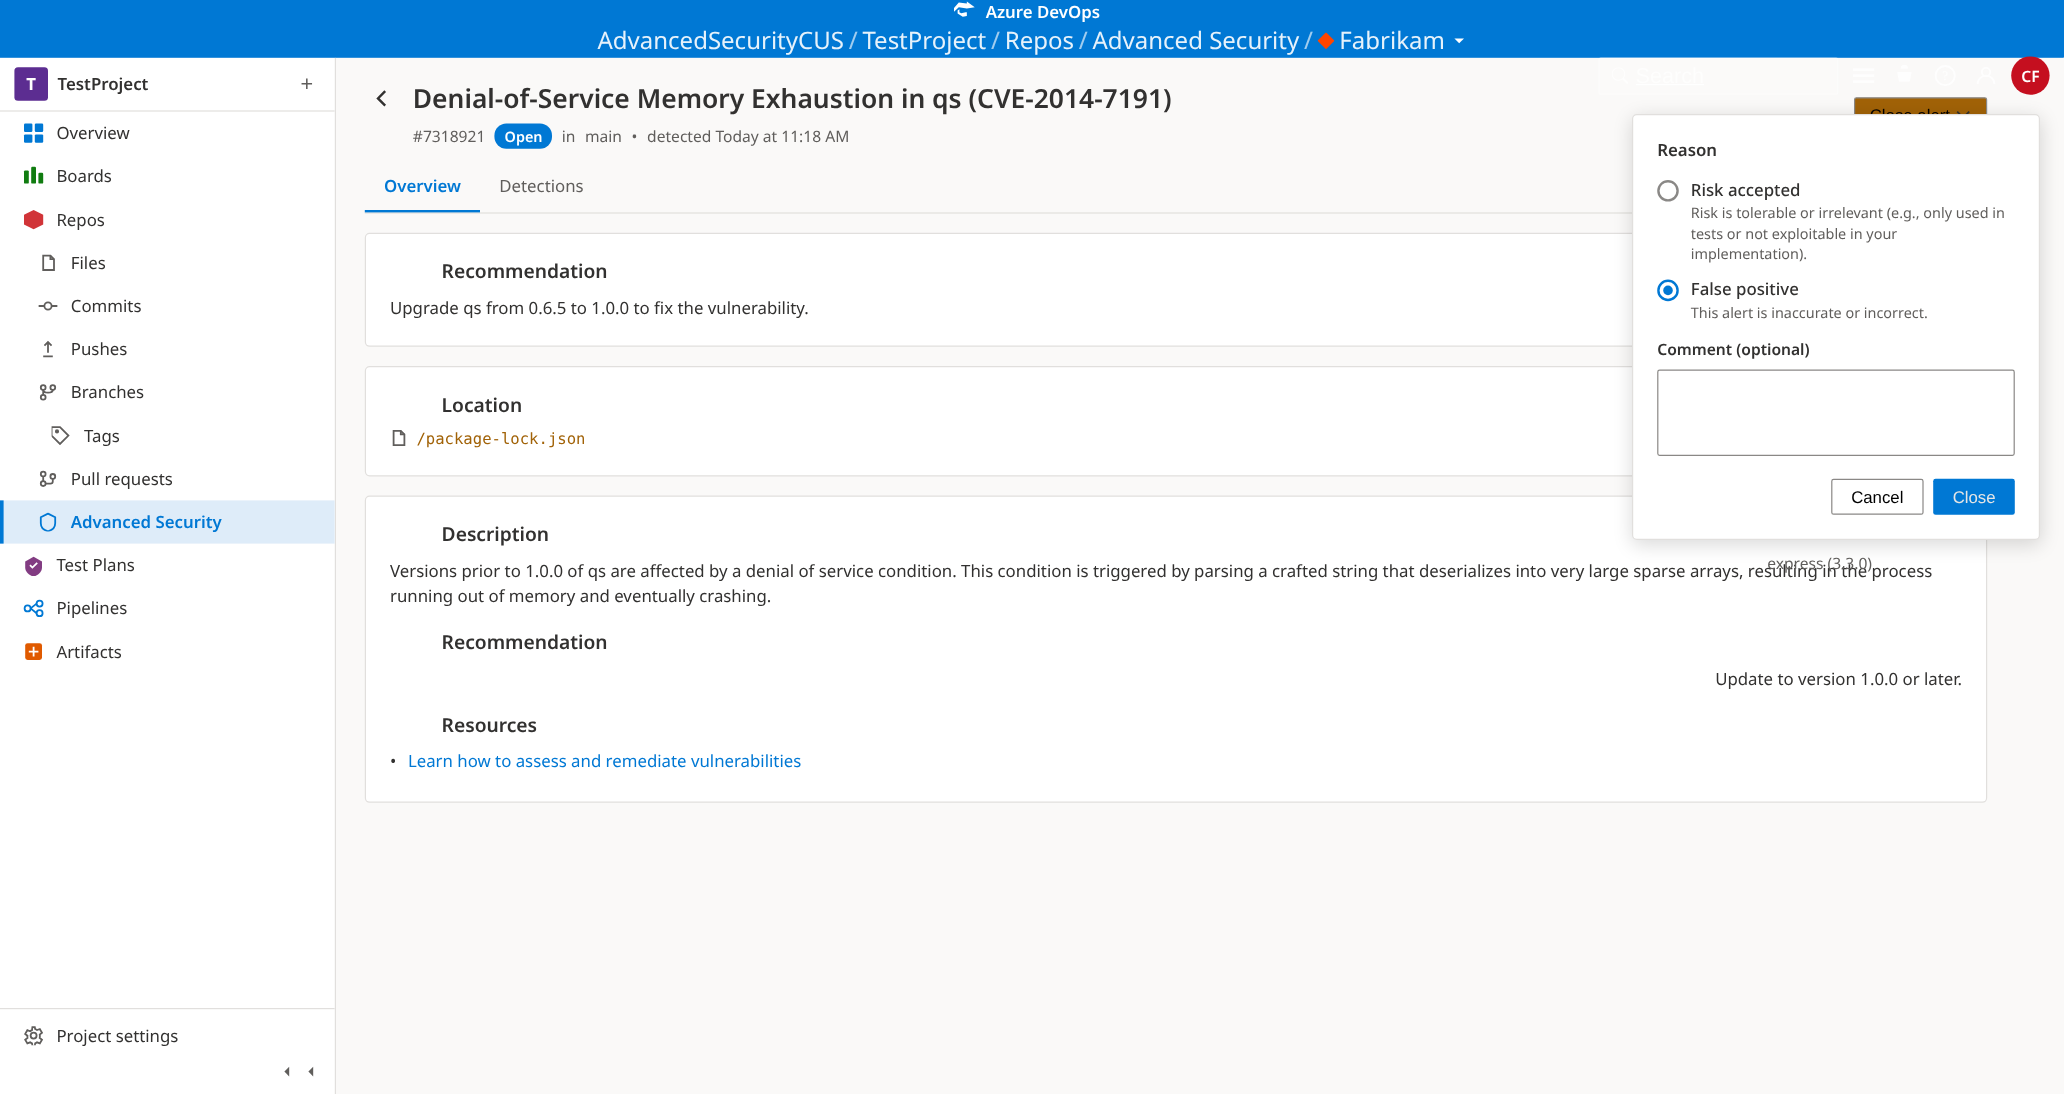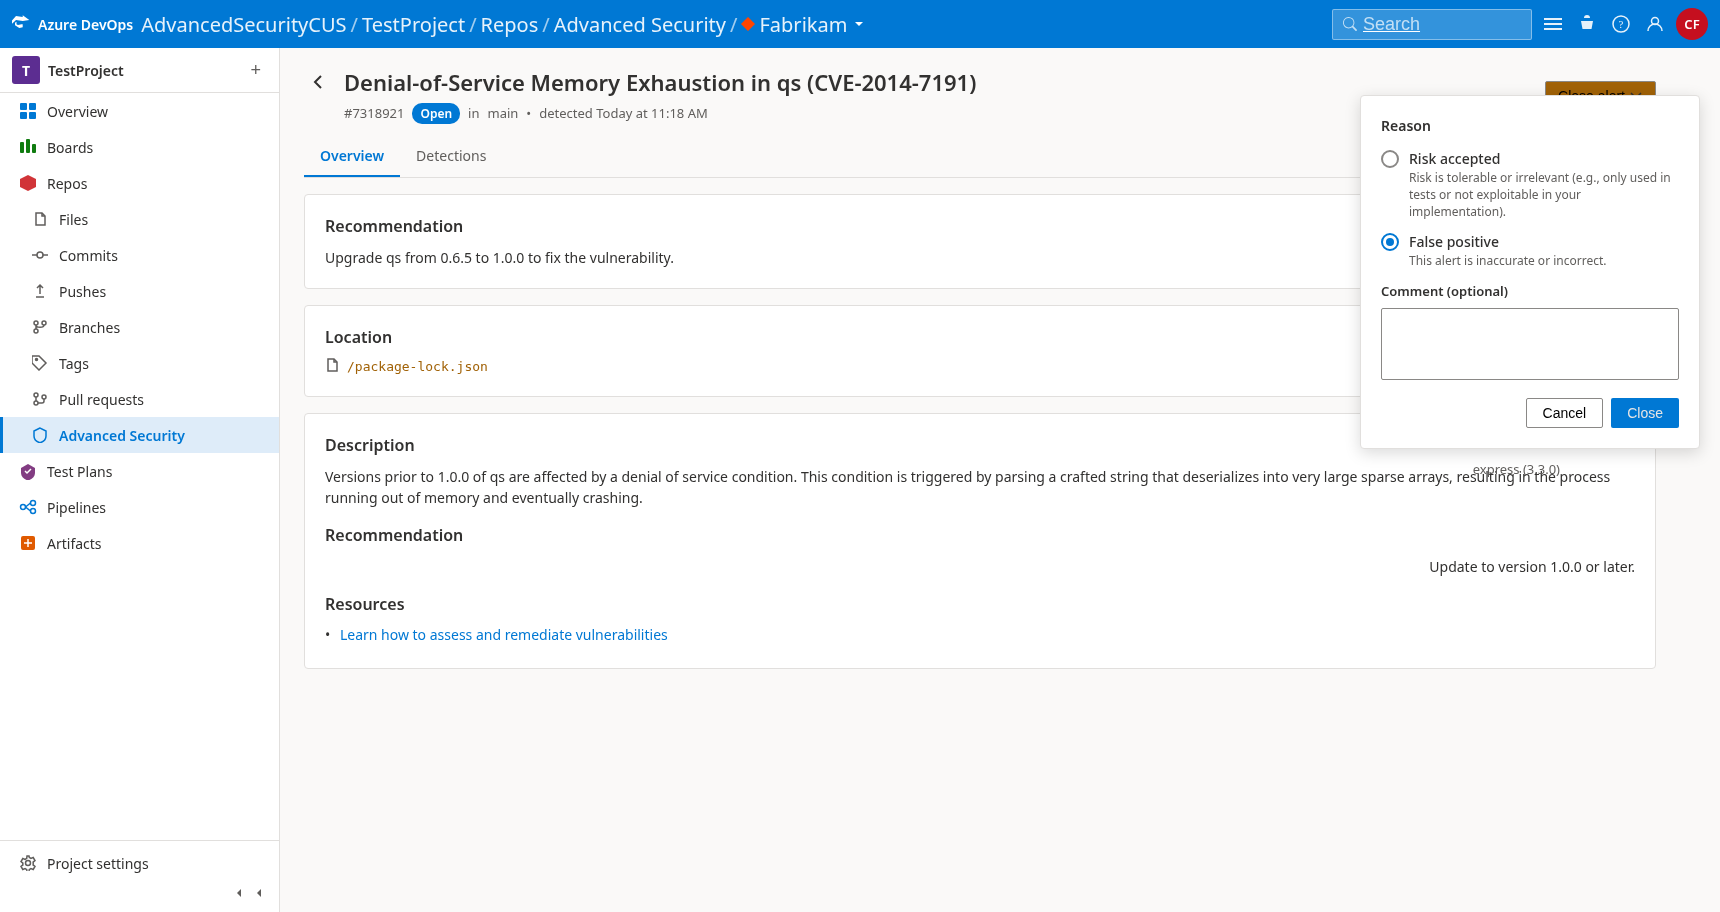--- a/index.html
+++ b/index.html
@@ -2,21 +2,21 @@
 <html><head>
   <meta charset="utf-8">
   <style>
     * { box-sizing: border-box; margin: 0; padding: 0; }
     body { font-family: 'Segoe UI', system-ui, sans-serif; font-size: 14px; background: #f3f2f1; color: #323130; height: 912px; width: 1720px; overflow: hidden; }
 
     
     .top-nav {
       display: flex; align-items: center; height: 48px;
       background: #0078d4; color: white; padding: 0 12px;
-      position: fixed; top: 0; left: 0; right: 0; z-index: 100;
+      position: fixed; top: 0; left: 0; right: 0; z-index: 100; flex-direction: column;
     }
     .top-nav-logo { display: flex; align-items: center; gap: 6px; font-weight: 600; font-size: 14px; margin-right: 8px; }
     .top-nav-logo svg { width: 20px; height: 20px; }
     .breadcrumb { display: flex; align-items: center; gap: 4px; font-size: 20px; color: rgba(255,255,255,0.9); }
     .breadcrumb-sep { opacity: 0.7; }
     .breadcrumb-item { cursor: pointer; }
     .breadcrumb-fab { display: flex; align-items: center; gap: 4px; }
     .top-nav-right { margin-left: auto; display: flex; align-items: center; gap: 8px; }
     .search-box {
       display: flex; align-items: center; background: rgba(255,255,255,0.2);
@@ -74,21 +74,21 @@
       cursor: pointer; font-size: 14px; font-weight: 500; white-space: nowrap;
     }
 
     
     .tabs { display: flex; border-bottom: 1px solid #e1dfdd; margin-bottom: 16px; }
     .tab { padding: 10px 16px; cursor: pointer; font-size: 14px; color: #605e5c; border-bottom: 2px solid transparent; }
     .tab.active { color: #0078d4; border-bottom-color: #0078d4; font-weight: 600; }
 
     
     .card { background: white; border: 1px solid #e1dfdd; border-radius: 4px; padding: 20px; margin-bottom: 16px; }
-    .card-title { font-size: 16px; font-weight: 600; margin-bottom: 10px; color: #323130; }
+    .card-title { font-size: 16px; font-weight: 600; margin-bottom: 10px; color: #323130; margin-left: 43px; }
     .card-text { font-size: 14px; color: #323130; line-height: 1.5; }
 
     
     .location-file { display: flex; align-items: center; gap: 8px; font-family: 'Courier New', monospace; font-size: 13px; color: #a16207; }
     .file-icon { color: #605e5c; }
 
     
     .resources-list { list-style: none; padding: 0; }
     .resources-list li { margin-bottom: 4px; }
     .resources-list a { color: #0078d4; text-decoration: none; font-size: 14px; }
@@ -254,21 +254,21 @@
     <span class="nav-icon">
       <svg width="16" height="16" viewBox="0 0 16 16" fill="none" stroke="#605e5c" stroke-width="1.5">
           <circle cx="4" cy="4" r="2"></circle>
           <circle cx="4" cy="12" r="2"></circle>
           <circle cx="12" cy="4" r="2"></circle>
           <path d="M4 6v4M4 6c0 3 8 3 8 0"></path>
         </svg>
     </span>
     <span>Branches</span>
   </a>
-  <a class="nav-item" style="padding-left:28px">
+  <a class="nav-item" style="padding-left:39px">
     <span class="nav-icon">
       <svg width="16" height="16" viewBox="0 0 16 16" fill="none" stroke="#605e5c" stroke-width="1.5">
           <path d="M1 1h6l7 7-7 7-7-7V1z"></path>
           <circle cx="4.5" cy="4.5" r="1" fill="#605e5c"></circle>
         </svg>
     </span>
     <span>Tags</span>
   </a>
   <a class="nav-item" style="padding-left:28px">
     <span class="nav-icon">

